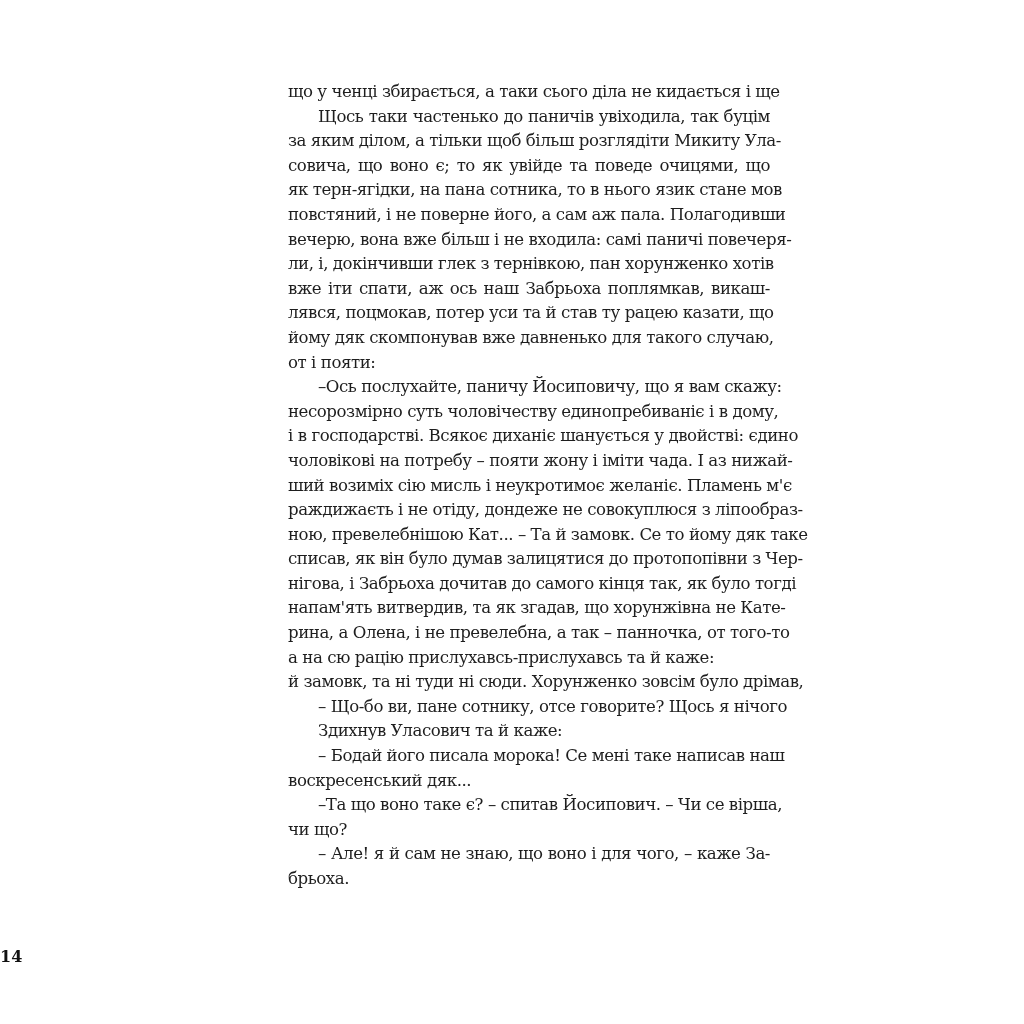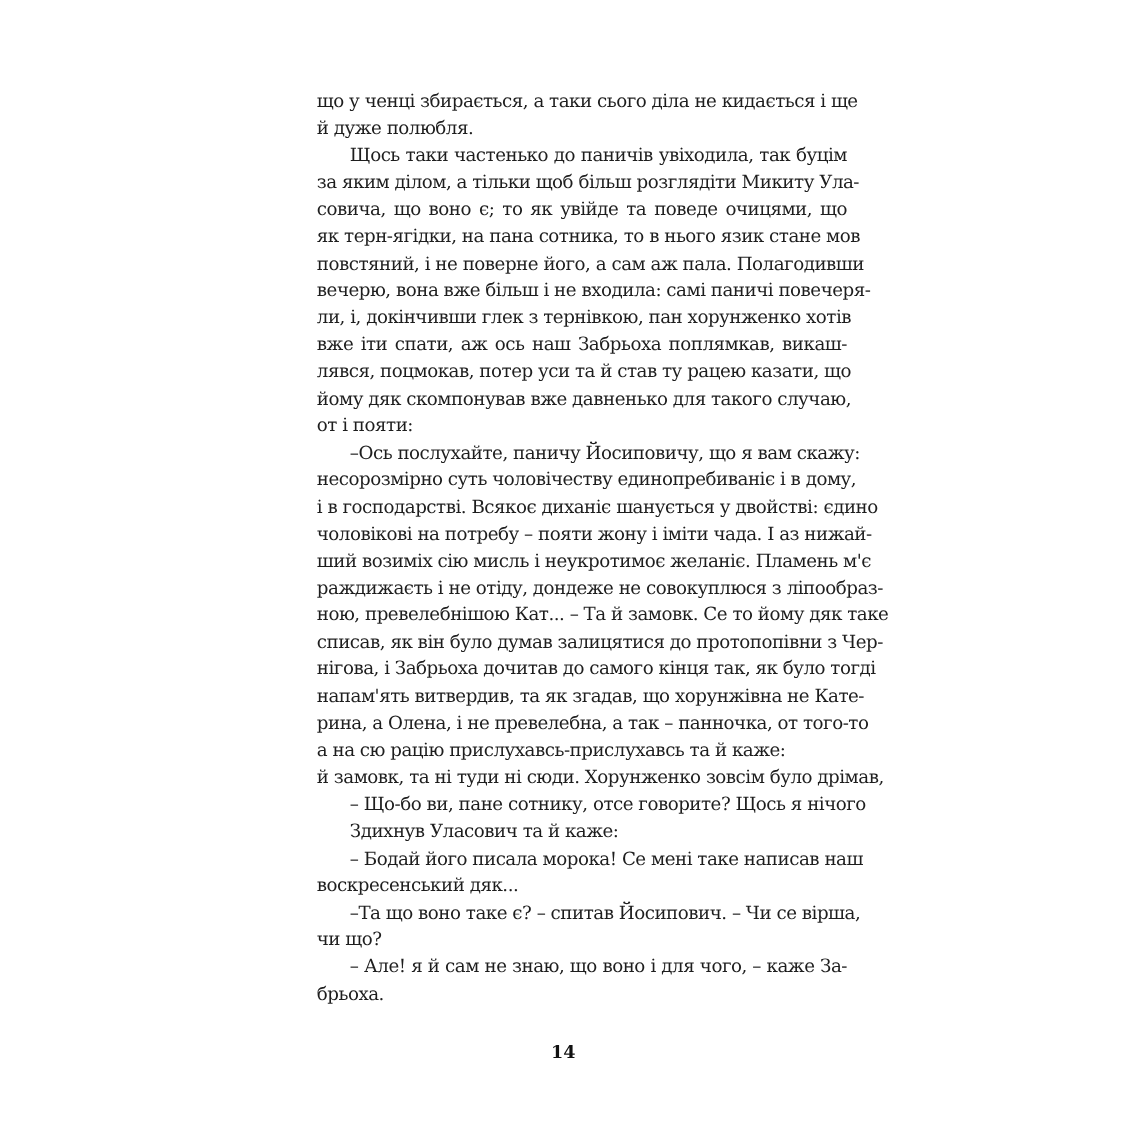--- a/index.html
+++ b/index.html
@@ -42,34 +42,33 @@
       text-align-last: left;
     }
     .line.indent {
       padding-left: 30px;
     }
     .page-number {
       position: absolute;
       left: 0;
       width: 1024px;
       top: 945px;
-      text-align: center;
+      text-align: left;
       font-size: 16px;
       font-weight: bold;
       line-height: 24px;
       color: #111111;
     }
   </style>
 </head>
 <body>
 
 <div class="page">
   <div class="text-block">
     <div class="line">що у ченці збирається, а таки сього діла не кидається і ще</div>
-    <div class="line last">й дуже полюбля.</div>
     <div class="line indent">Щось таки частенько до паничів увіходила, так буцім</div>
     <div class="line">за яким ділом, а тільки щоб більш розглядіти Микиту Ула-</div>
     <div class="line">совича, що воно є; то як увійде та поведе очицями, що</div>
     <div class="line">як терн-ягідки, на пана сотника, то в нього язик стане мов</div>
     <div class="line">повстяний, і не поверне його, а сам аж пала. Полагодивши</div>
     <div class="line">вечерю, вона вже більш і не входила: самі паничі повечеря-</div>
     <div class="line">ли, і, докінчивши глек з тернівкою, пан хорунженко хотів</div>
     <div class="line">вже іти спати, аж ось наш Забрьоха поплямкав, викаш-</div>
     <div class="line">лявся, поцмокав, потер уси та й став ту рацею казати, що</div>
     <div class="line">йому дяк скомпонував вже давненько для такого случаю,</div>

